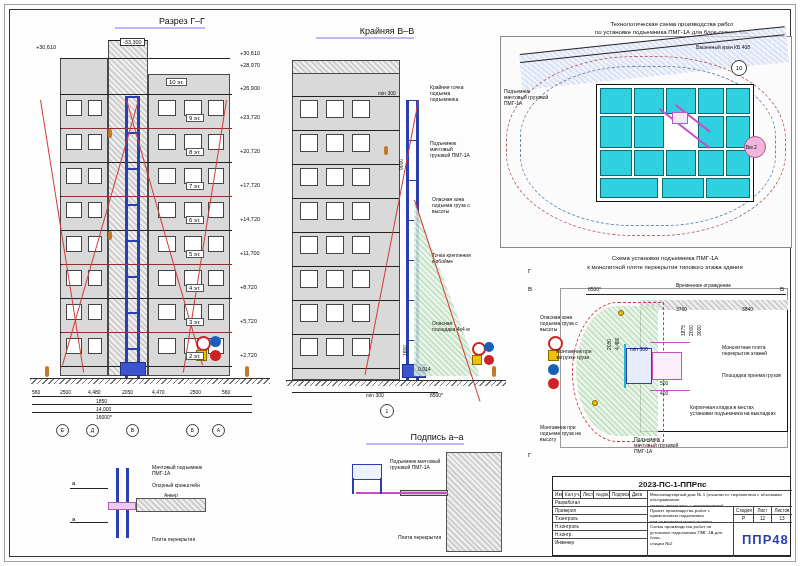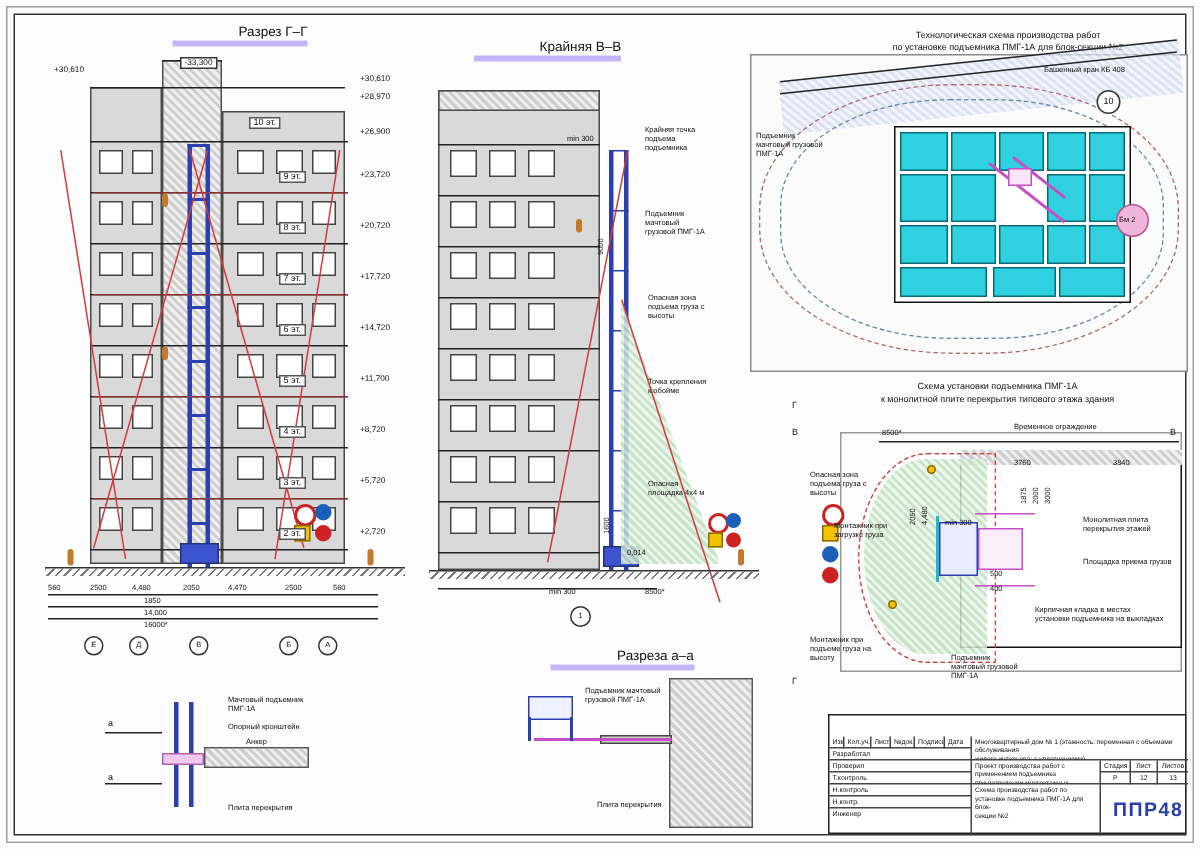--- a/index.html
+++ b/index.html
@@ -3,21 +3,21 @@
 <meta charset="utf-8">
 <style>
   html,body{margin:0;padding:0;background:#ffffff;}
   body{font-family:"Liberation Sans", sans-serif;}
   #sheet{
     position:relative;width:800px;height:566px;background:#fdfdfd;overflow:hidden;
   }
   .border-outer{position:absolute;left:4px;top:4px;width:792px;height:558px;border:1px solid #9aa0a6;box-sizing:border-box;}
   .border-inner{position:absolute;left:9px;top:9px;width:782px;height:548px;border:1px solid #333;box-sizing:border-box;}
   .sec-title{position:absolute;font-size:9px;color:#111;text-align:center;}
-  .sec-title .u{border-bottom:4px solid #c4b5fd;padding-bottom:1px;padding-left:44px;}
+  .sec-title .u{border-bottom:2px solid #c4b5fd;padding-bottom:1px;padding-left:44px;}
   
   .bx{position:absolute;box-sizing:border-box;}
   .ln{position:absolute;background:#222;}
   .lnr{position:absolute;background:#d23b3b;}
   .lnb{position:absolute;background:#2b3fb0;}
   .lncy{position:absolute;background:#26b6c9;}
   .lnm{position:absolute;background:#c54fc5;}
   .lbl{position:absolute;font-size:5px;color:#111;white-space:nowrap;}
   .lbl6{position:absolute;font-size:6px;color:#111;white-space:nowrap;}
   .lvl{position:absolute;font-size:5.5px;color:#111;white-space:nowrap;}
@@ -353,21 +353,21 @@
   <div class="lbl" style="left:696px;top:336px;transform:rotate(-90deg);transform-origin:left top;">3000</div>
   <div class="lbl" style="left:660px;top:380px;">500</div>
   <div class="lbl" style="left:660px;top:390px;">400</div>
 
   <div class="lbl6" style="left:528px;top:286px;">В</div>
   <div class="lbl6" style="left:780px;top:286px;">В</div>
   <div class="lbl6" style="left:528px;top:268px;">Г</div>
   <div class="lbl6" style="left:528px;top:452px;">Г</div>
 
   <div class="sec-title" style="left:350px;top:432px;width:130px;">
-    <span class="u">Разреза а–а</span>
+    <span class="u">Подпись а–а</span>
   </div>
   <div class="bx hatch-gray" style="left:446px;top:452px;width:56px;height:100px;border:0.7px solid #555;"></div>
   <div class="bx" style="left:400px;top:490px;width:48px;height:6px;background:#cfcfcf;border:0.7px solid #444;"></div>
   <div class="lnm" style="left:356px;top:492px;width:92px;height:2px;"></div>
   <div class="bx" style="left:352px;top:464px;width:30px;height:16px;border:1px solid #2b3fb0;background:#eef1ff;"></div>
   <div class="lnb" style="left:352px;top:478px;width:1.6px;height:16px;"></div>
   <div class="lnb" style="left:380px;top:478px;width:1.6px;height:16px;"></div>
   <div class="lbl" style="left:390px;top:458px;width:54px;white-space:normal;line-height:6px;">Подъемник мачтовый грузовой ПМГ-1А</div>
   <div class="lbl" style="left:398px;top:534px;">Плита перекрытия</div>
 
@@ -378,20 +378,21 @@
   <div class="lbl" style="left:152px;top:464px;width:54px;white-space:normal;line-height:6px;">Мачтовый подъемник ПМГ-1А</div>
   <div class="lbl" style="left:152px;top:482px;">Опорный кронштейн</div>
   <div class="lbl" style="left:164px;top:492px;">Анкер</div>
   <div class="lbl" style="left:152px;top:536px;">Плита перекрытия</div>
   <div class="lbl6" style="left:72px;top:480px;">а</div>
   <div class="lbl6" style="left:72px;top:516px;">а</div>
   <div class="ln" style="left:70px;top:488px;width:38px;height:0.7px;"></div>
   <div class="ln" style="left:70px;top:522px;width:38px;height:0.7px;"></div>
 
   <div class="tb" style="left:552px;top:476px;width:239px;height:80px;background:#fff;">
+    <div class="cell" style="left:0;top:0;width:239px;height:14px;text-align:center;font-size:8px;font-weight:bold;padding-top:3px;border-right:0;">2023-ПС-1-ППРпс</div>
 
     <div class="cell" style="left:0;top:14px;width:10px;height:8px;">Изм.</div>
     <div class="cell" style="left:10px;top:14px;width:18px;height:8px;">Кол.уч.</div>
     <div class="cell" style="left:28px;top:14px;width:13px;height:8px;">Лист</div>
     <div class="cell" style="left:41px;top:14px;width:16px;height:8px;">№док.</div>
     <div class="cell" style="left:57px;top:14px;width:20px;height:8px;">Подпись</div>
     <div class="cell" style="left:77px;top:14px;width:18px;height:8px;">Дата</div>
 
     <div class="cell" style="left:95px;top:14px;width:144px;height:16px;font-size:4.4px;line-height:5.4px;border-right:0;"><span>Многоквартирный дом № 1 (этажность: переменная с объемами обслуживания</span><br><span>жилого интерьера; с уплотнениями)</span></div>
 

